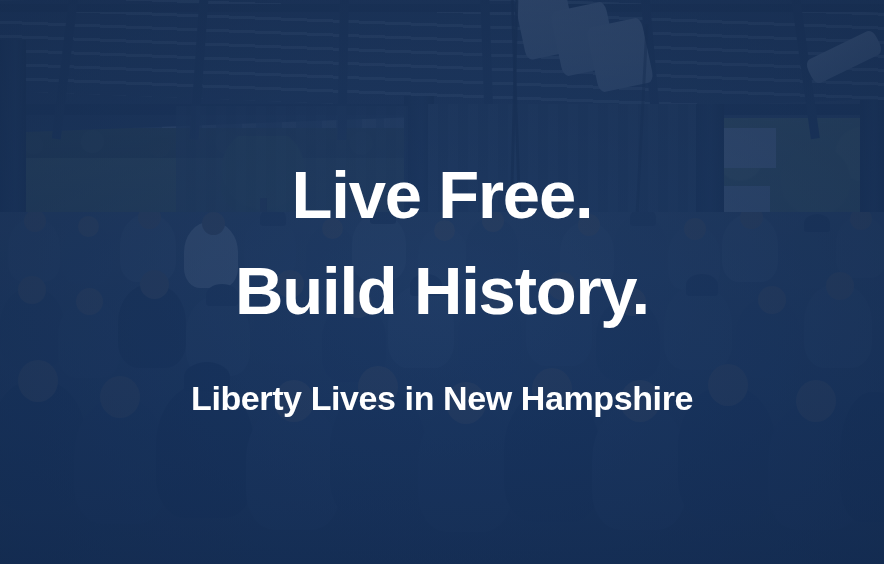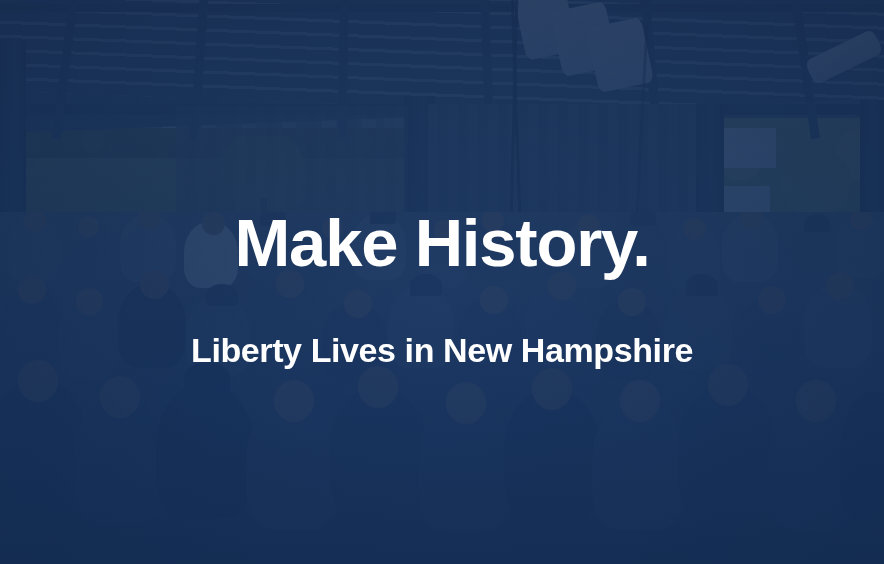--- a/index.html
+++ b/index.html
@@ -294,17 +294,18 @@
       <div class="person" style="left:768px; top:190px; width:94px; height:128px; background:#3c4c64;"></div>
       <div class="head" style="left:796px; top:168px; width:40px; height:42px; background:#96836f;"></div>
       <div class="person" style="left:840px; top:180px; width:70px; height:130px; background:#2c3c52;"></div>
     </div>
   </div>
 
   <div class="overlay"></div>
   <div class="overlay-2"></div>
 
   <div class="content">
-    <div class="headline">Make History.</div>
+    <div class="headline">Live Free.</div>
+    <div class="headline">Build History.</div>
     <div class="subtitle">Liberty Lives in New Hampshire</div>
   </div>
 
 </div>
 
 </body></html>

